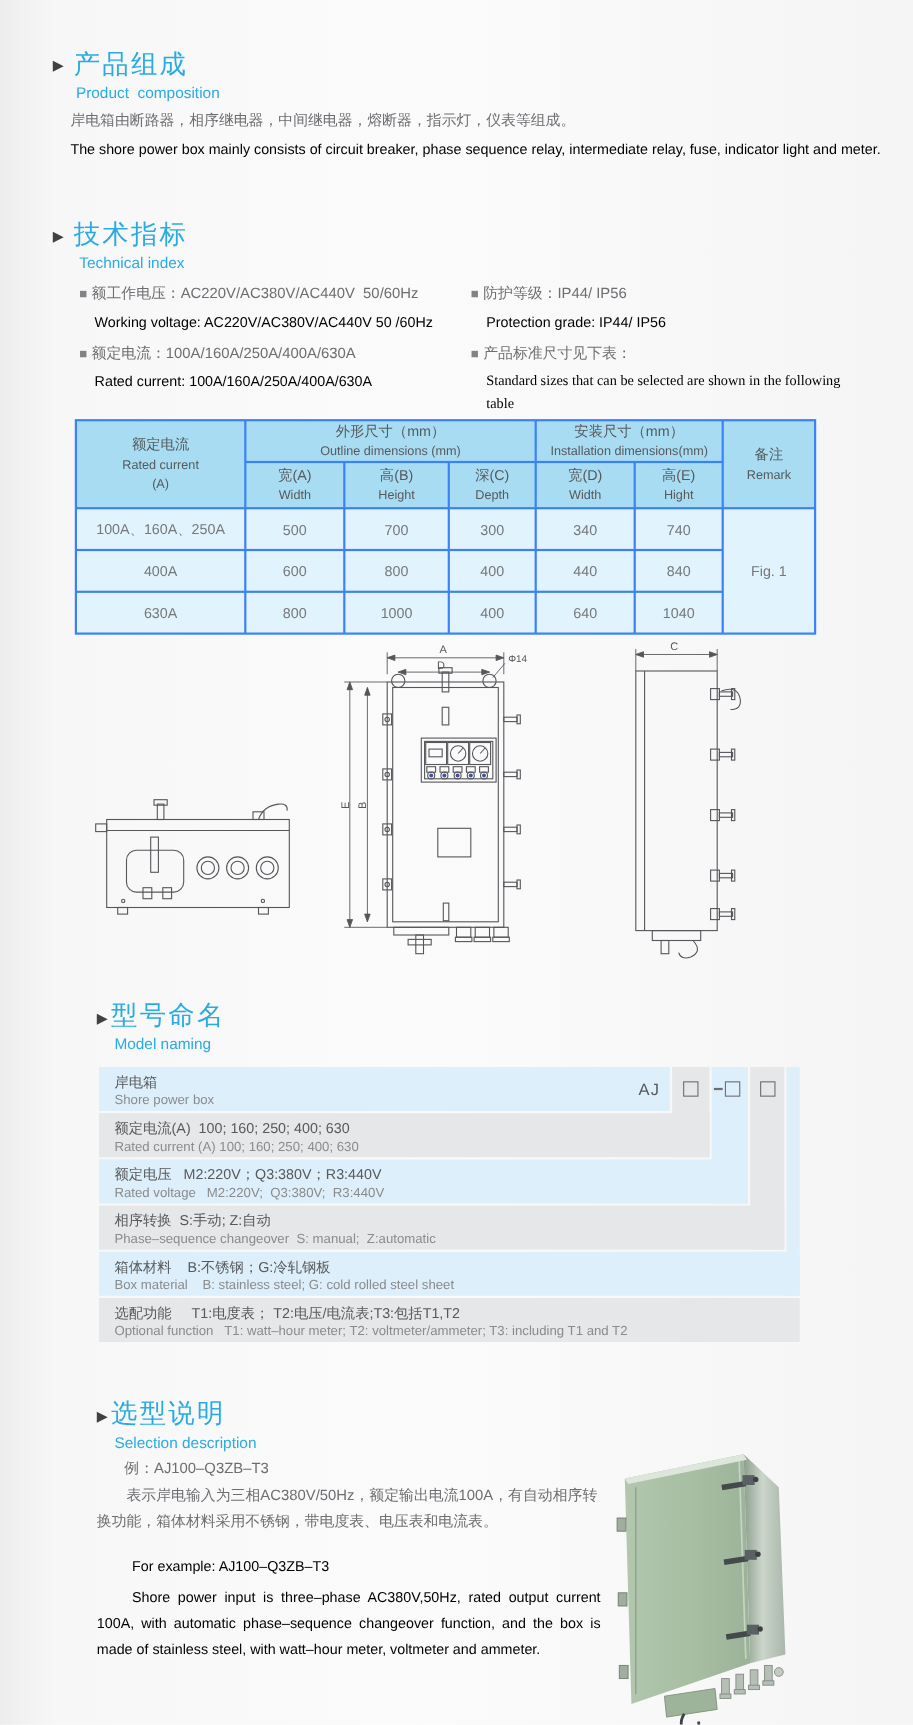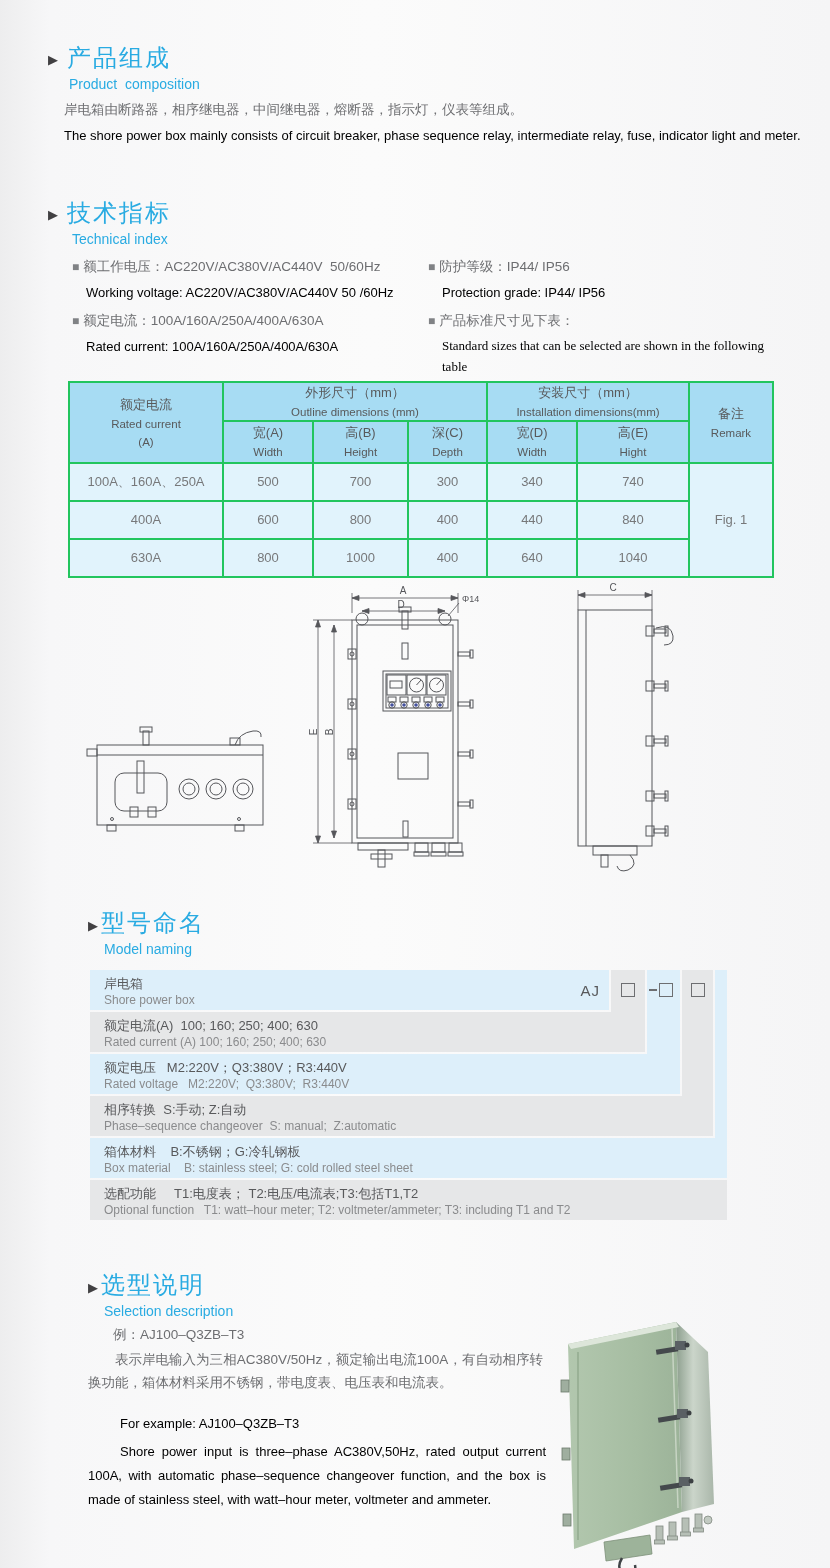--- a/index.html
+++ b/index.html
@@ -11,21 +11,21 @@
   }
   .abs{position:absolute;}
   .arrow{position:absolute;color:#414042;font-size:13px;line-height:1;}
   .sec-title{position:absolute;color:#29ABE2;font-size:24px;letter-spacing:2px;font-weight:500;white-space:pre;}
   .sec-sub{position:absolute;color:#29ABE2;font-size:14px;white-space:pre;}
   .zh{color:#6D6E71;font-size:13.5px;white-space:pre;}
   .en{color:#000000;font-size:13px;white-space:pre;}
   .spec-bullet{color:#808285;font-size:12px;margin-right:4px;}
   .just{white-space:normal;text-align:justify;}
   
-  table.dim{position:absolute;left:68px;top:381px;border-spacing:2px;background:#22c55e;border-collapse:separate;}
+  table.dim{position:absolute;left:68px;top:381px;border-spacing:2px;background:#3b82f6;border-collapse:separate;}
   table.dim td{text-align:center;vertical-align:middle;padding:0;}
   .hd{background:#A7DCF3;color:#58595B;}
   .bd{background:#E1F3FC;color:#77787A;font-size:13px;}
   .h-zh{font-size:13px;line-height:1.35;}
   .h-en{font-size:11.5px;line-height:1.3;}
   
   .mn{position:absolute;left:90px;top:970px;width:637px;height:252px;}
   .mn .band{position:absolute;left:0;}
   .mn .gray{background:#E6E7E8;}
   .mn .blue{background:#DDEFFA;}
@@ -78,21 +78,21 @@
     <td class="hd" style="width:82px;" rowspan="2">
       <span class="h-zh">备注</span><br>
       <span class="h-en">Remark</span>
     </td>
   </tr>
   <tr>
     <td class="hd" style="width:88px;height:40px;"><span class="h-zh">宽(A)</span><br><span class="h-en">Width</span></td>
     <td class="hd" style="width:93px;"><span class="h-zh">高(B)</span><br><span class="h-en">Height</span></td>
     <td class="hd" style="width:77px;"><span class="h-zh">深(C)</span><br><span class="h-en">Depth</span></td>
     <td class="hd" style="width:88px;"><span class="h-zh">宽(D)</span><br><span class="h-en">Width</span></td>
-    <td class="hd" style="width:110px;"><span class="h-zh">高(E)</span><br><span class="h-en">Hight</span></td>
+    <td class="hd" style="width:78px;"><span class="h-zh">高(E)</span><br><span class="h-en">Hight</span></td>
   </tr>
   <tr>
     <td class="bd" style="height:36px;">100A、160A、250A</td>
     <td class="bd">500</td>
     <td class="bd">700</td>
     <td class="bd">300</td>
     <td class="bd">340</td>
     <td class="bd">740</td>
     <td class="bd" rowspan="3">Fig. 1</td>
   </tr>

